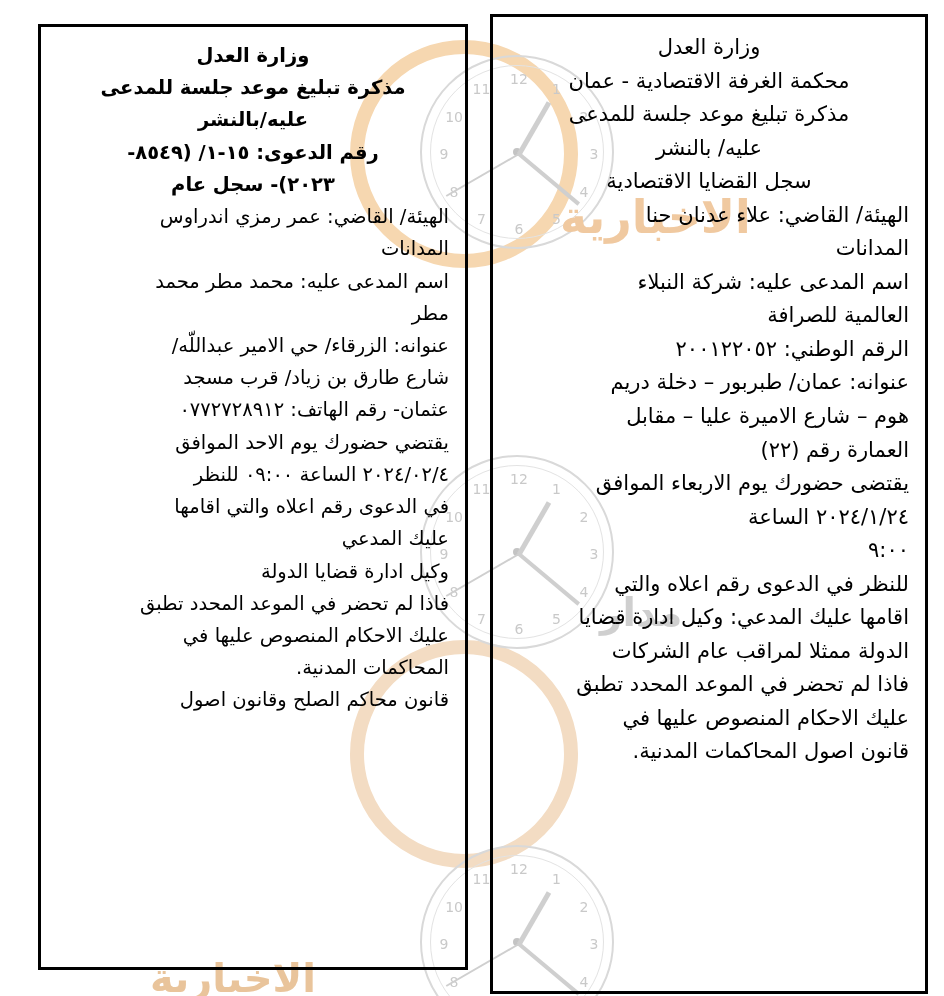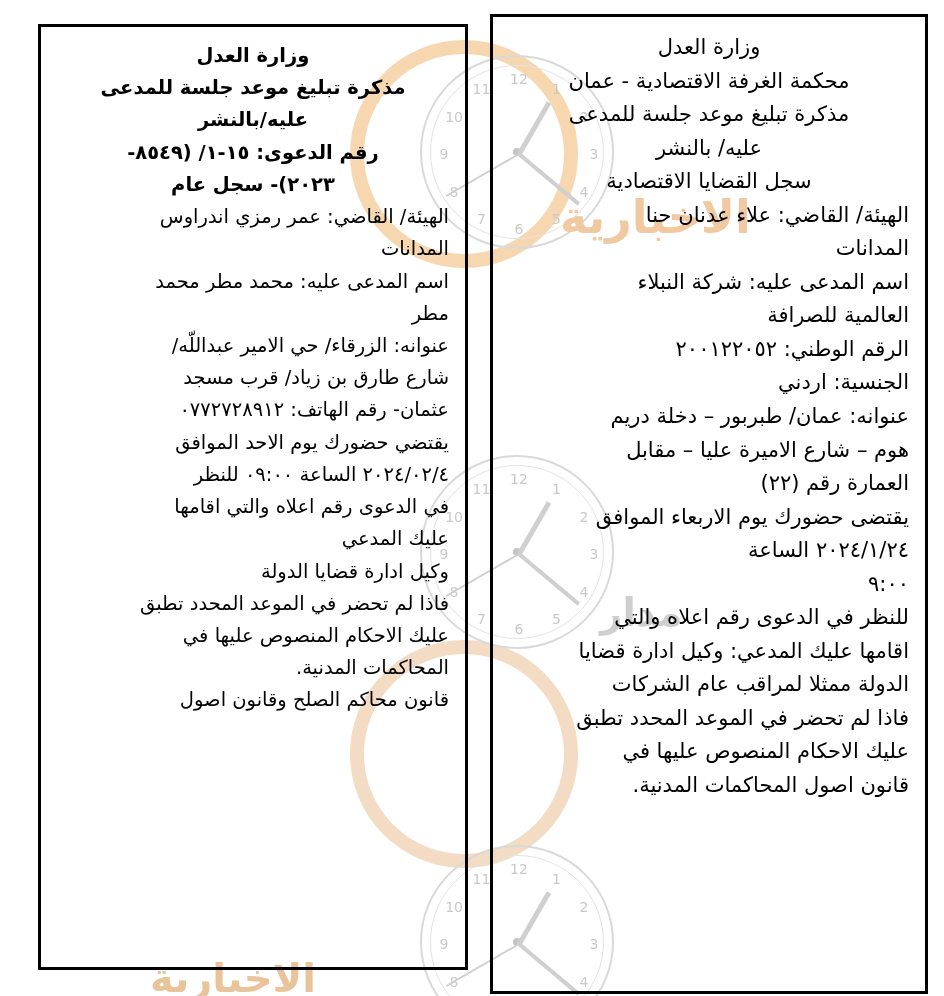--- a/index.html
+++ b/index.html
@@ -194,21 +194,20 @@
       <p class="center">وزارة العدل</p>
       <p class="center">محكمة الغرفة الاقتصادية - عمان</p>
       <p class="center">مذكرة تبليغ موعد جلسة للمدعى</p>
       <p class="center">عليه/ بالنشر</p>
       <p class="center">سجل القضايا الاقتصادية</p>
       <p>الهيئة/ القاضي: علاء عدنان حنا</p>
       <p>المدانات</p>
       <p>اسم المدعى عليه: شركة النبلاء</p>
       <p>العالمية للصرافة</p>
       <p>الرقم الوطني: ٢٠٠١٢٢٠٥٢</p>
-      <p>الجنسية: اردني</p>
       <p>عنوانه: عمان/ طبربور – دخلة دريم</p>
       <p>هوم – شارع الاميرة عليا – مقابل</p>
       <p>العمارة رقم (٢٢)</p>
       <p>يقتضى حضورك يوم الاربعاء الموافق</p>
       <p>٢٠٢٤/١/٢٤ الساعة</p>
       <p>٩:٠٠</p>
       <p>للنظر في الدعوى رقم اعلاه والتي</p>
       <p>اقامها عليك المدعي: وكيل ادارة قضايا</p>
       <p>الدولة ممثلا لمراقب عام الشركات</p>
       <p>فاذا لم تحضر في الموعد المحدد تطبق</p>

